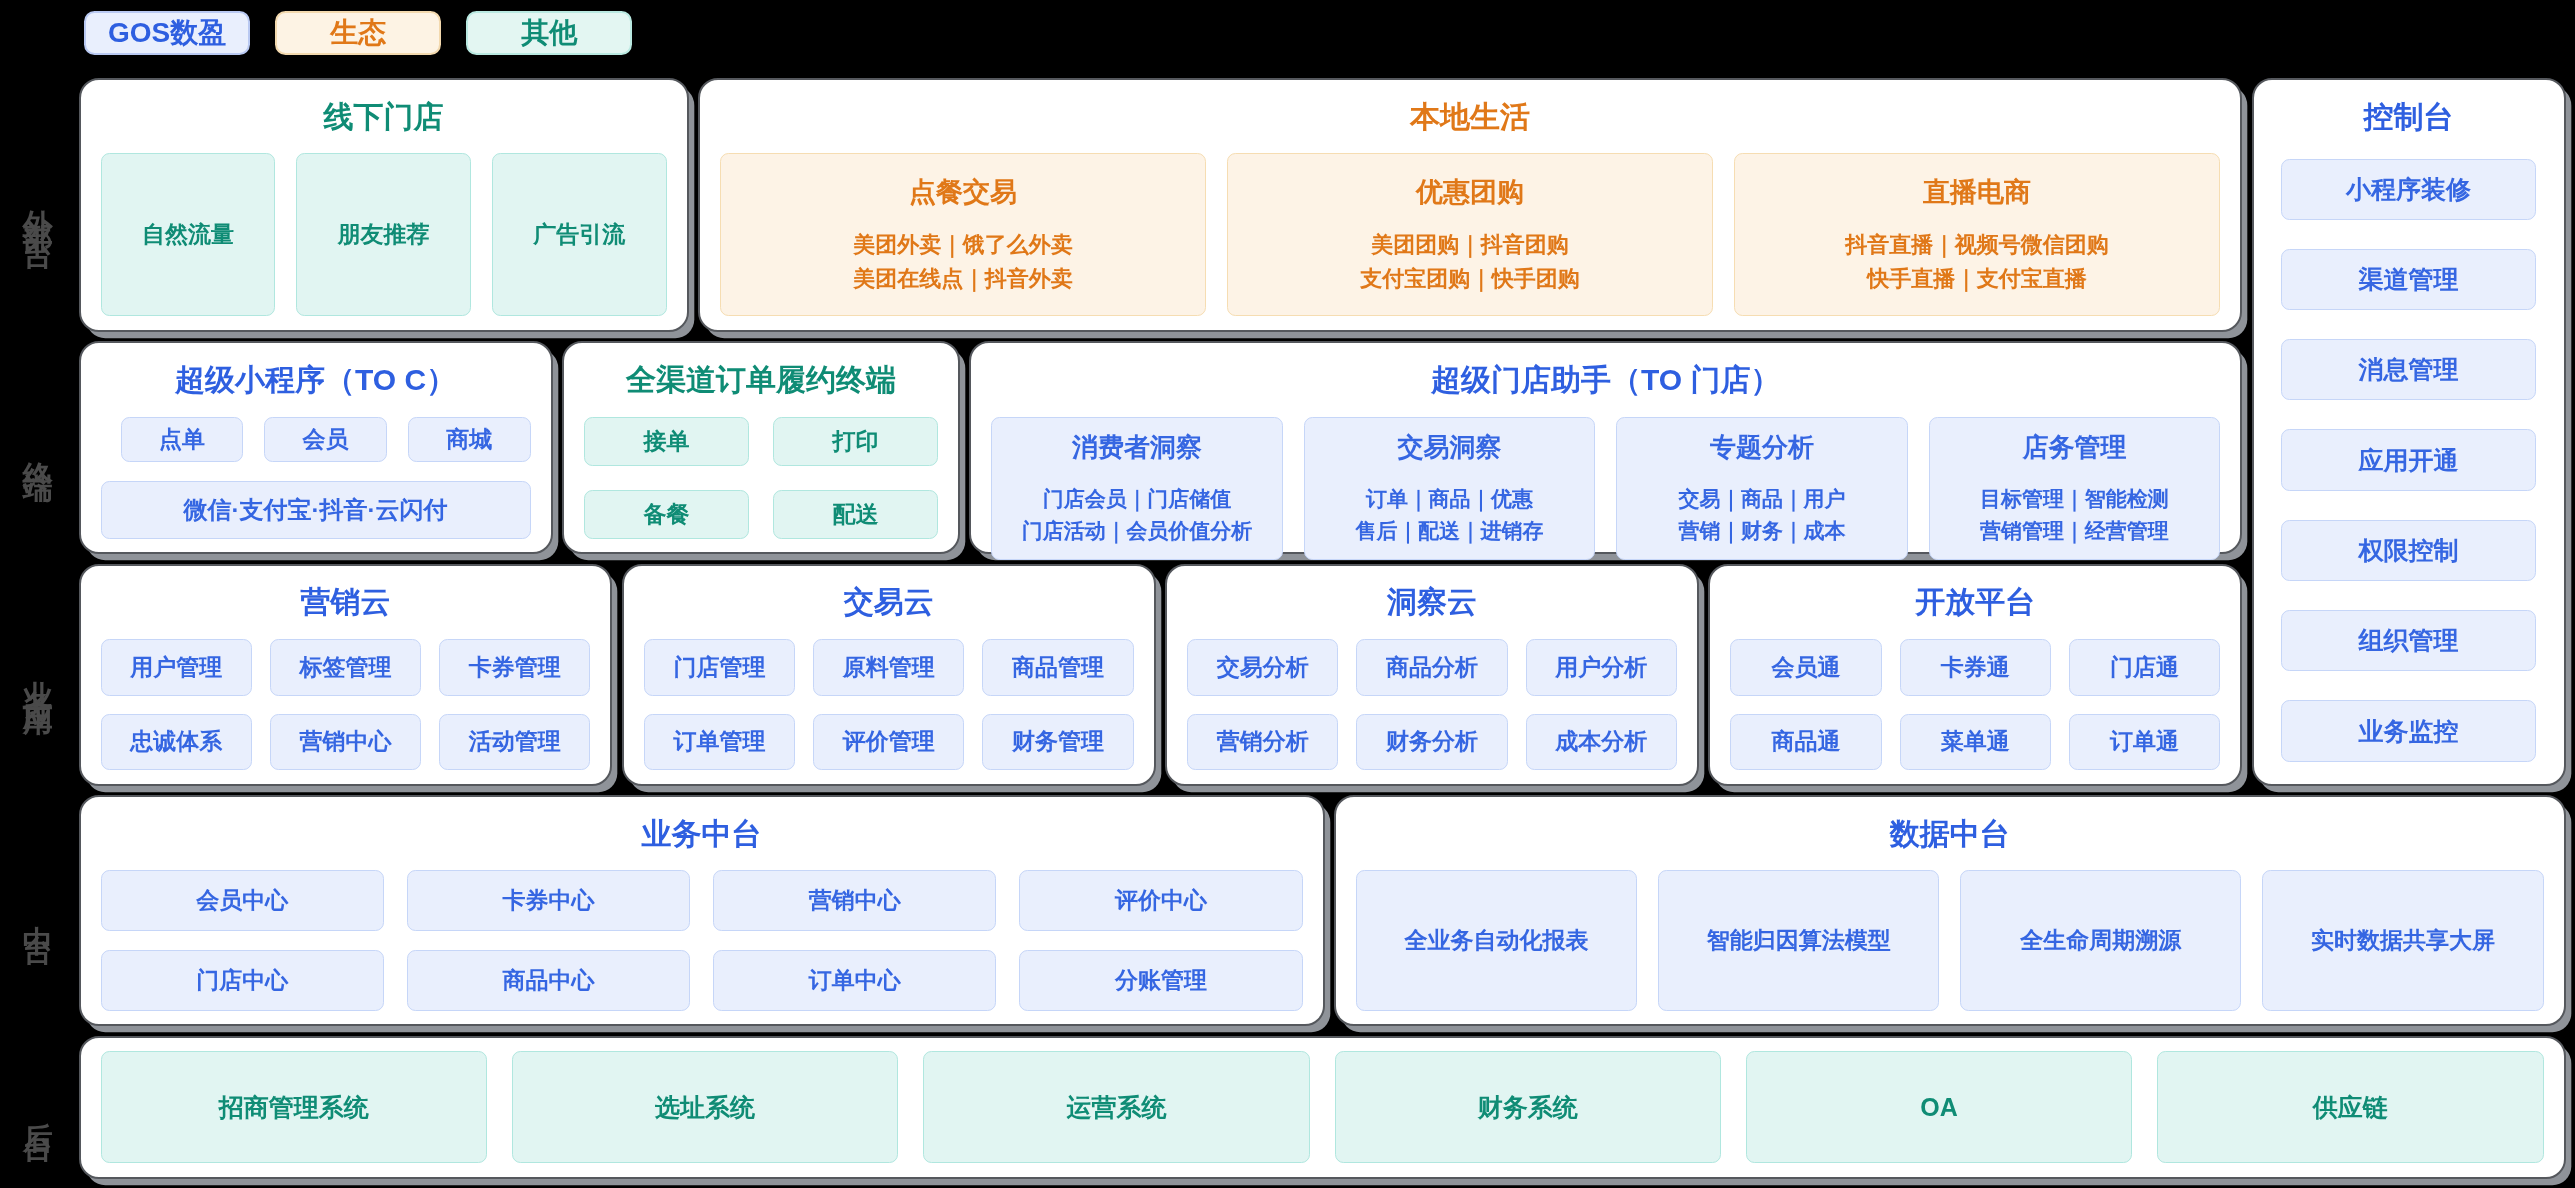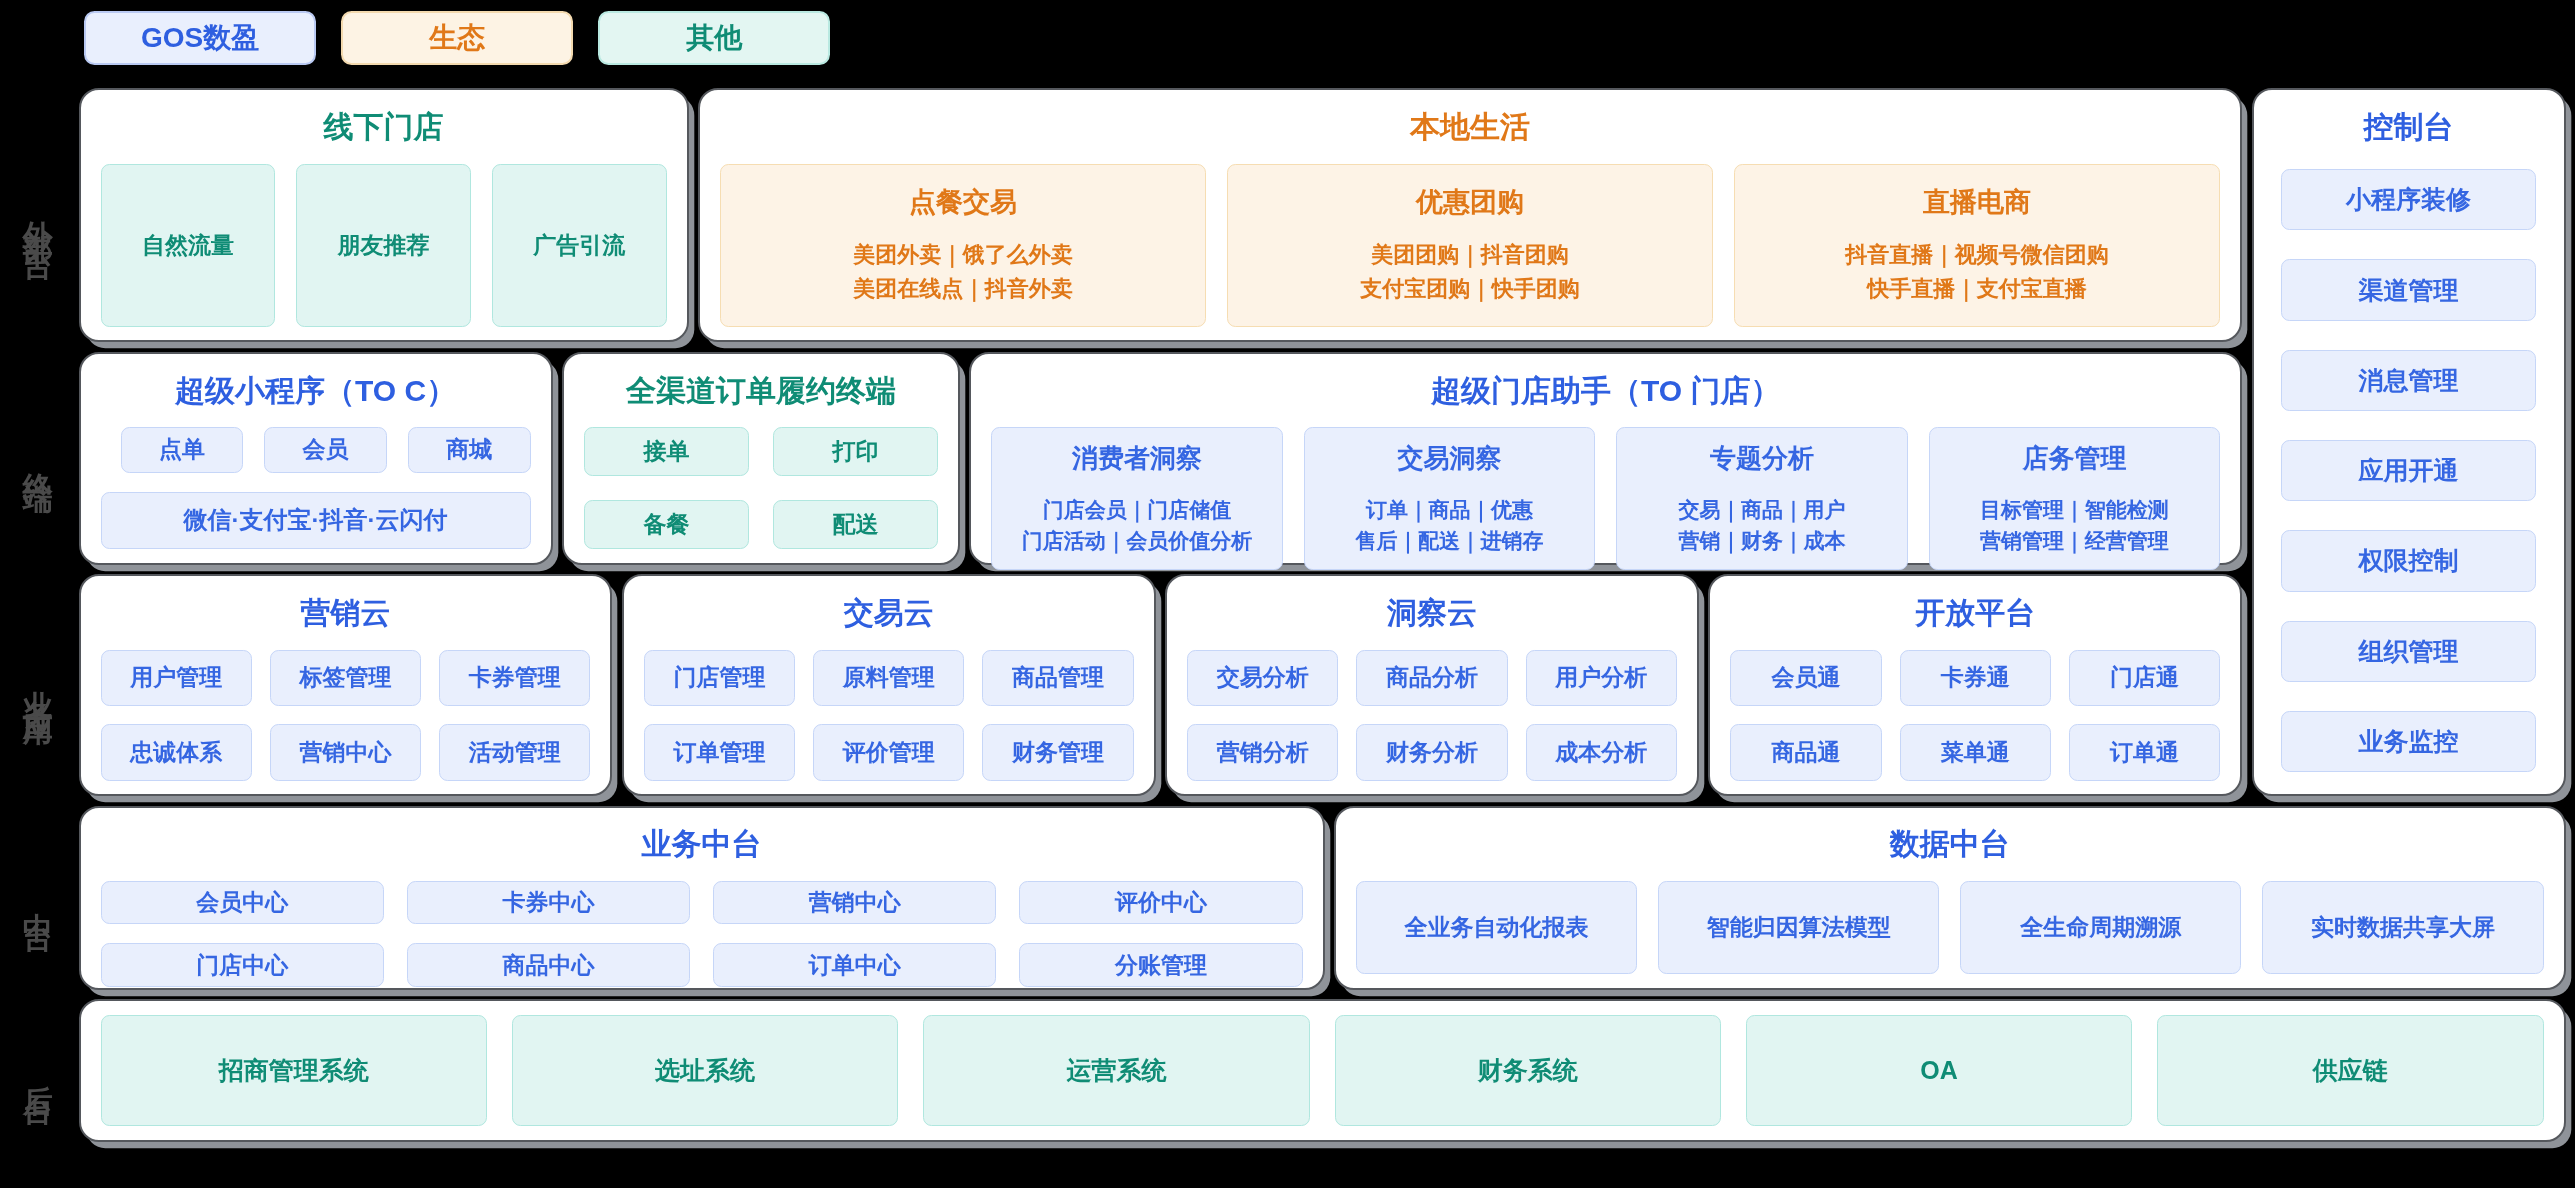--- a/index.html
+++ b/index.html
@@ -5,33 +5,33 @@
   html,body{margin:0;padding:0;background:#000;}
   body{
     width:2576px;height:1189px;position:relative;overflow:hidden;
     font-family:"Liberation Sans","DejaVu Sans",sans-serif;
   }
   .stage{position:absolute;inset:0;padding:8.4px 10.5px 10.5px 5.2px;box-sizing:border-box;display:flex;flex-direction:column;}
 
   
   .legend{display:flex;gap:25px;margin:3.1px 0 23px 79px;height:54px;}
   .pill{
-    width:232px;border-radius:10.5px;display:flex;align-items:center;justify-content:center;
+    width:166px;border-radius:10.5px;display:flex;align-items:center;justify-content:center;
     font-size:28px;font-weight:700;box-sizing:border-box;
   }
   .pill-blue{background:#e9effd;border:2.1px solid #b9c9f2;color:#2e5fe0;}
   .pill-orange{background:#fdf3e4;border:2.1px solid #f3d9ae;color:#e07818;}
   .pill-teal{background:#e3f6f2;border:2.1px solid #b9e9e1;color:#0f8c75;}
 
   
   .board{flex:1;display:flex;flex-direction:column;gap:9.4px;}
   .top{display:flex;gap:9.4px;}
   .top-main{flex:1;display:flex;flex-direction:column;gap:9.4px;}
   .row{display:flex;gap:9.4px;}
-  .r1{height:254px;} .r2{height:213px;} .r3{height:222px;} .r4{height:184px;} .r5{height:143px;}
+  .r1{height:254px;} .r2{height:213px;} .r3{height:222px;} .r4{height:231px;} .r5{height:143px;}
 
   .side-label{width:64px;flex:0 0 64px;display:flex;align-items:center;justify-content:center;}
   .side-label .vtext{
     writing-mode:vertical-rl;text-orientation:upright;
     color:#4a4a4a;font-weight:700;font-size:30px;letter-spacing:9.4px;
   }
 
   .box{
     background:#fff;border:2.6px solid #55585d;border-radius:20px;
     box-shadow:6.3px 7.3px 0 -1px #8f9399;

